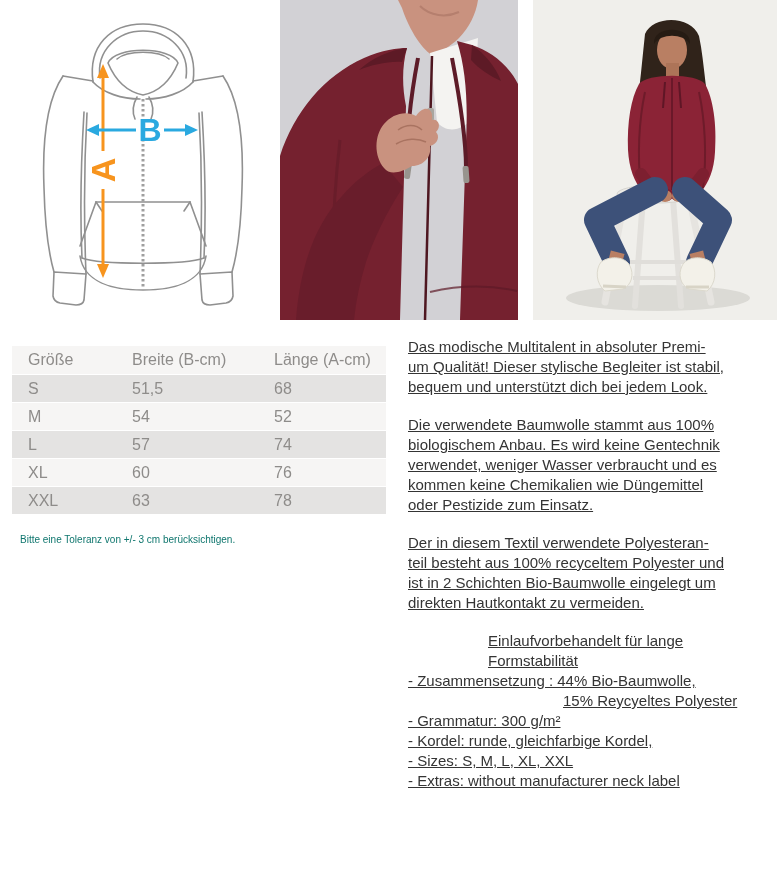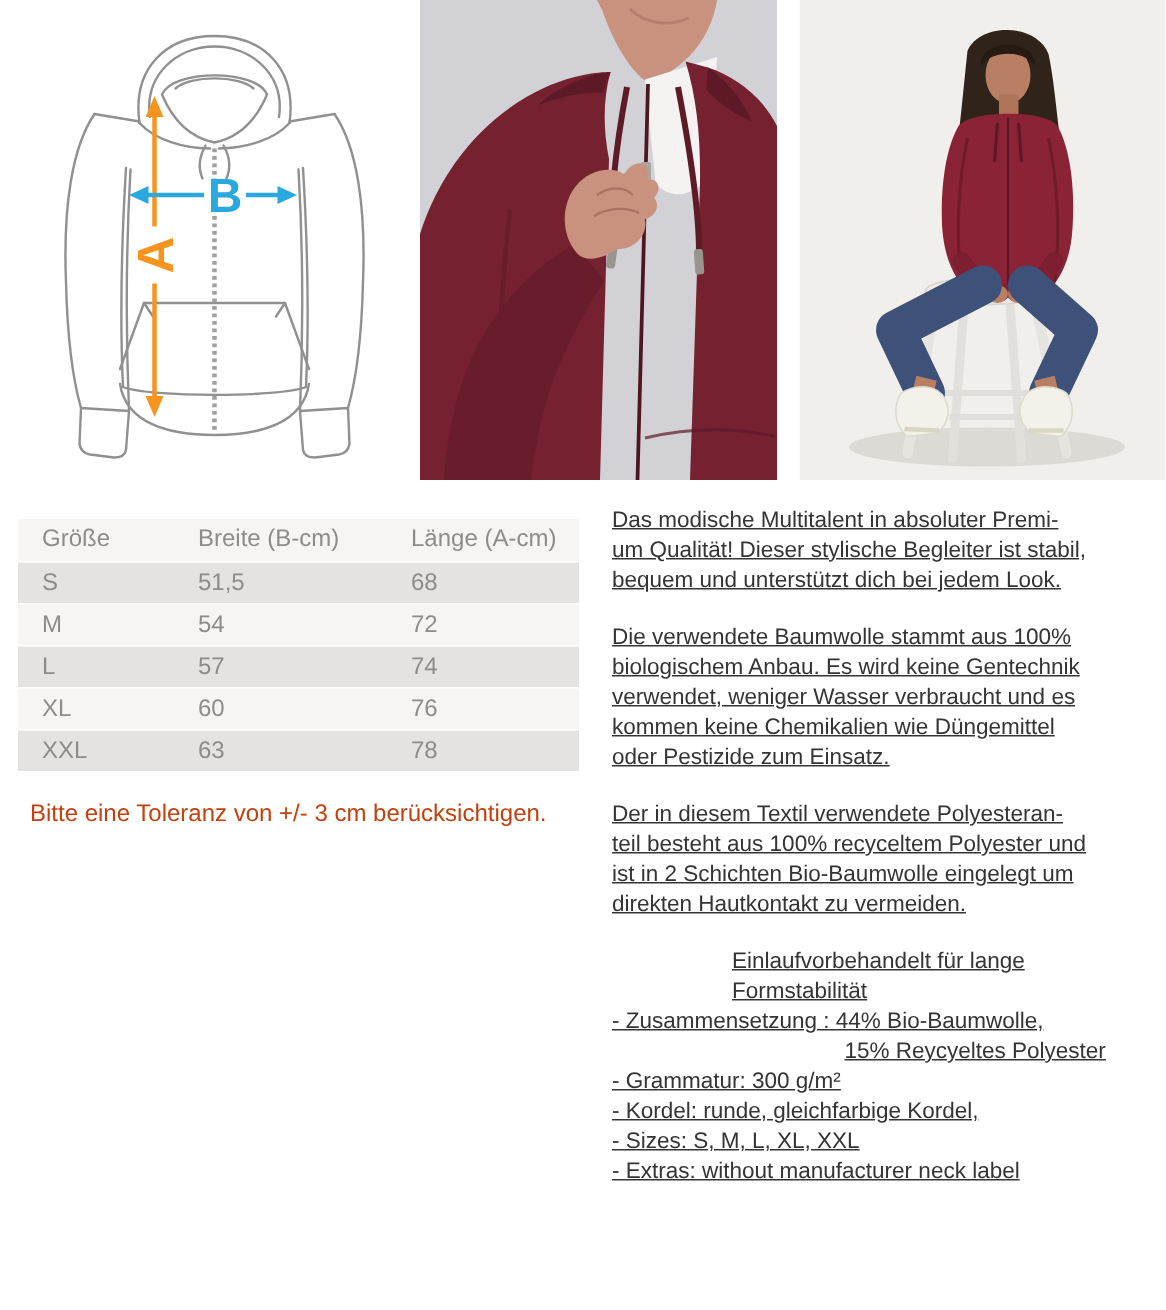--- a/index.html
+++ b/index.html
@@ -15,21 +15,21 @@
   .size-table{position:absolute;left:12px;top:346px;width:374px;
               font-size:16px;color:#8e8c8a;}
   .t-row{display:flex;align-items:center;height:27px;margin-bottom:1px;}
   .t-row.header{background:#f6f5f4;height:28px;}
   .t-row.dark{background:#e4e3e2;}
   .t-row.light{background:#f6f5f4;}
   .t-c1{width:104px;padding-left:16px;}
   .t-c2{width:142px;}
   .t-c3{flex:1;}
 
-  .tolerance{position:absolute;left:20px;top:534px;font-size:16px;color:#c2410c;}
+  .tolerance{position:absolute;left:20px;top:534px;font-size:10px;color:#0f766e;}
 
   
   .description{position:absolute;left:408px;top:337px;width:366px;
                font-size:15px;color:#343434;}
   .para{margin:0 0 18px 0;text-decoration:underline;}
   .line{height:20px;line-height:20px;white-space:nowrap;}
   .ind-a{padding-left:80px;}
   .ind-b{padding-left:155px;}
   .ind-c{padding-left:67px;}
 </style>
@@ -182,21 +182,21 @@
       <div class="t-c3">Länge (A-cm)</div>
     </div>
     <div class="t-row dark">
       <div class="t-c1">S</div>
       <div class="t-c2">51,5</div>
       <div class="t-c3">68</div>
     </div>
     <div class="t-row light">
       <div class="t-c1">M</div>
       <div class="t-c2">54</div>
-      <div class="t-c3">72</div>
+      <div class="t-c3">52</div>
     </div>
     <div class="t-row dark">
       <div class="t-c1">L</div>
       <div class="t-c2">57</div>
       <div class="t-c3">74</div>
     </div>
     <div class="t-row light">
       <div class="t-c1">XL</div>
       <div class="t-c2">60</div>
       <div class="t-c3">76</div>

